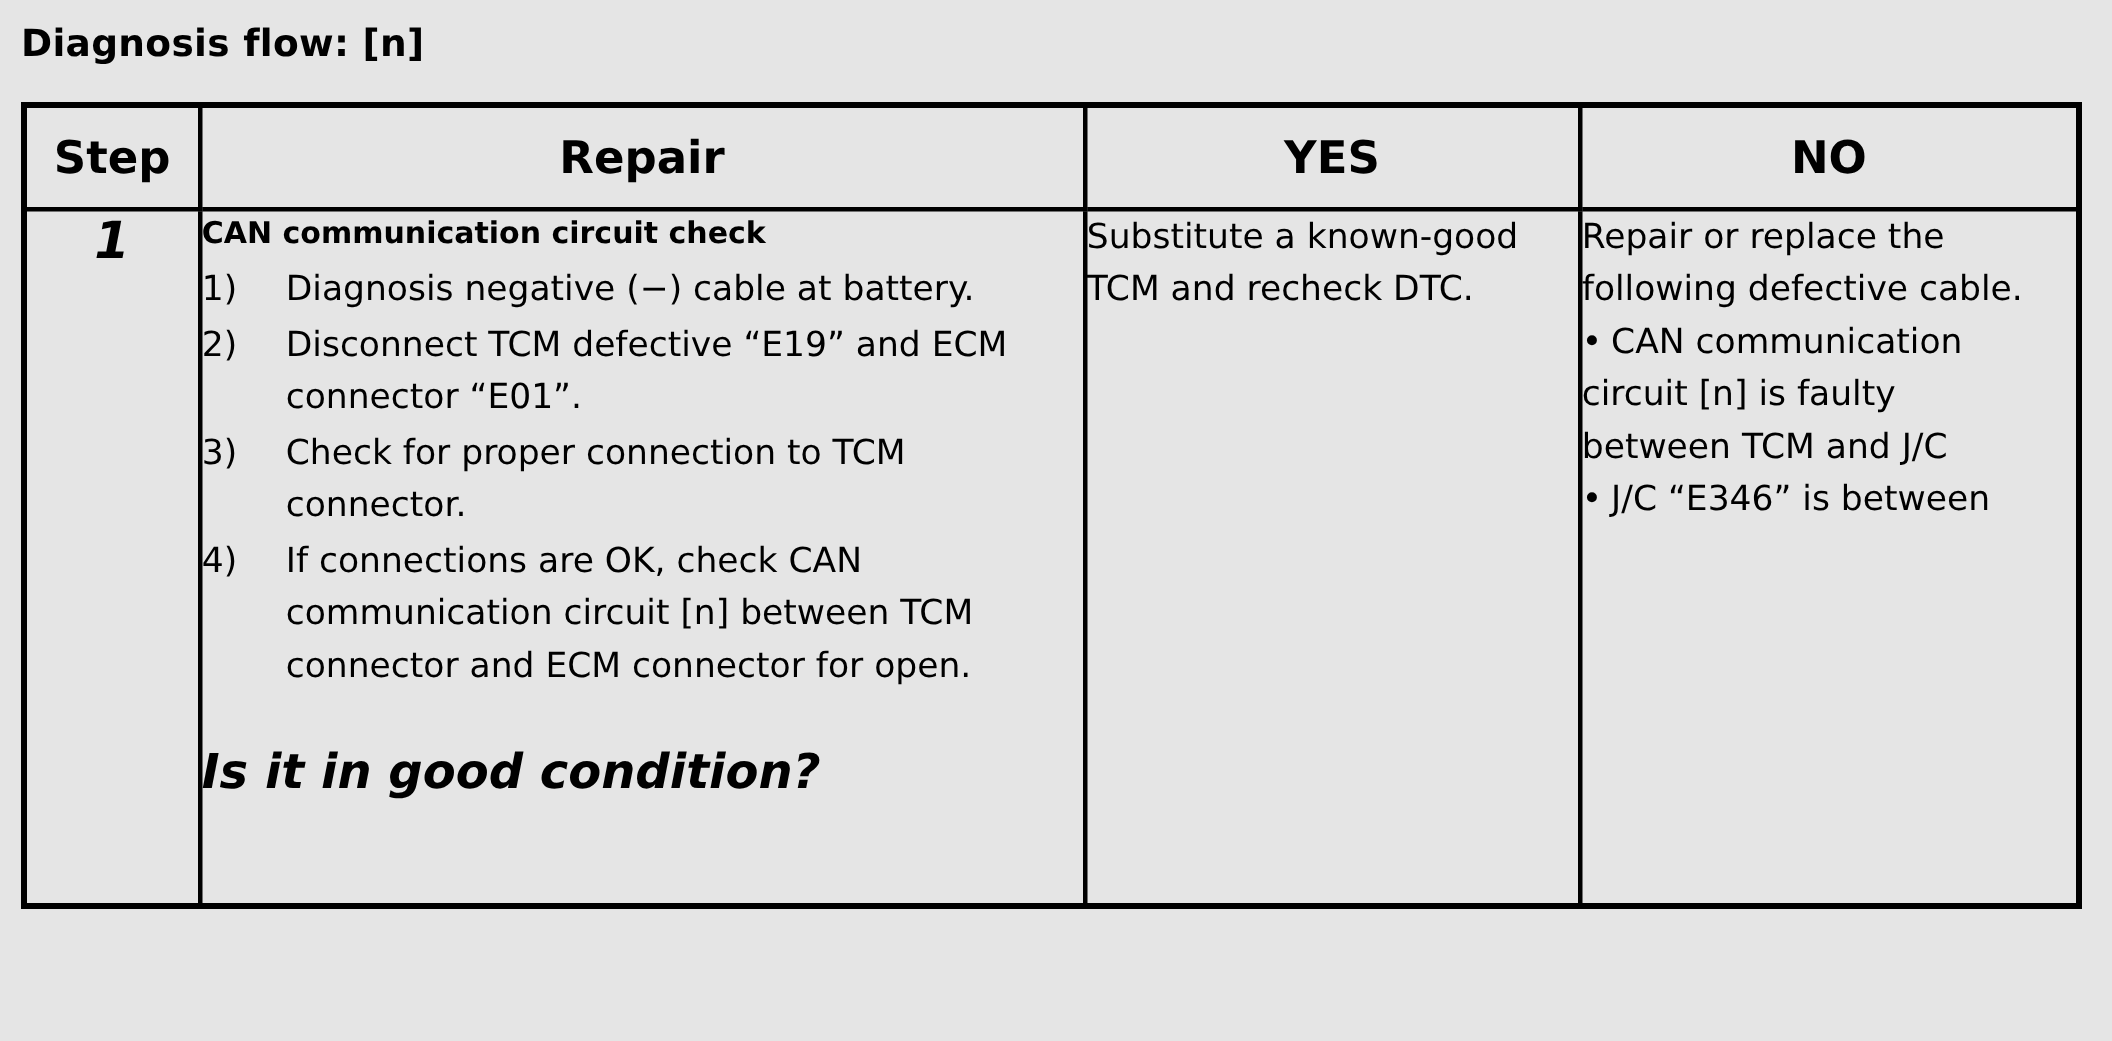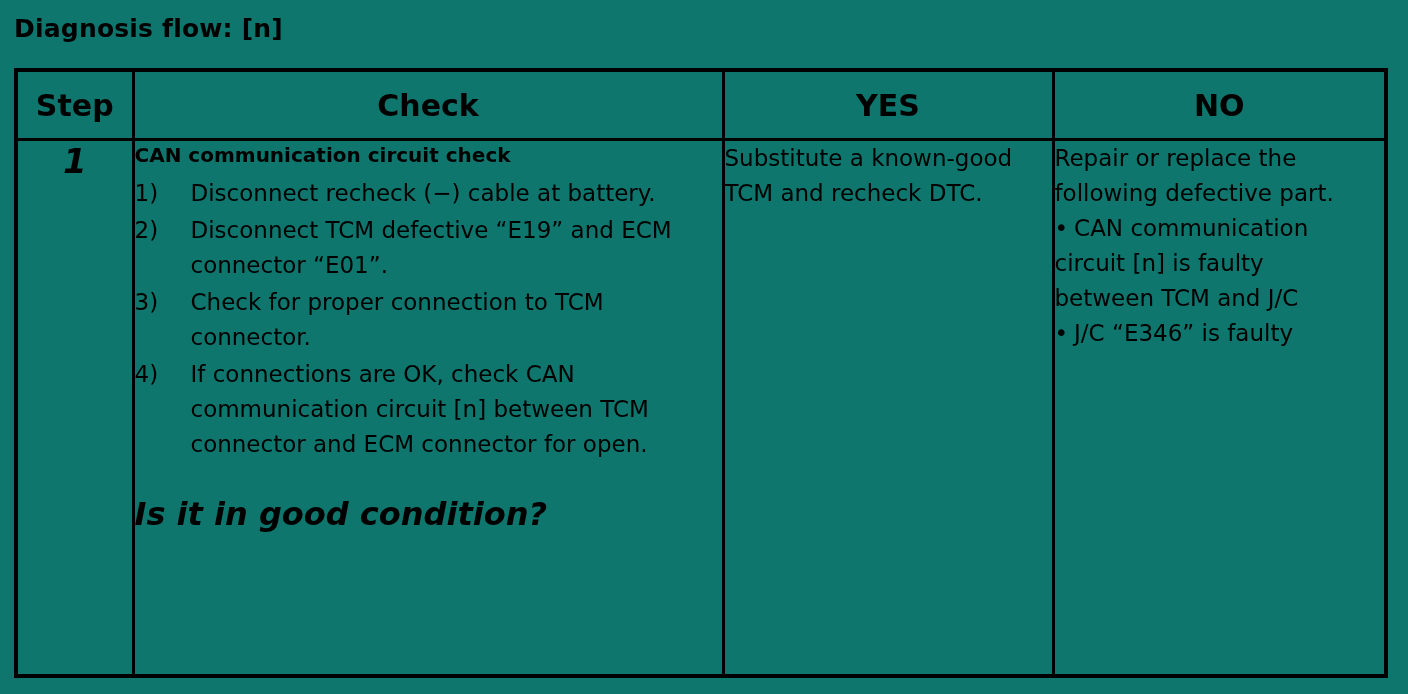--- a/index.html
+++ b/index.html
@@ -12,42 +12,42 @@
     height: 694px;
     font-family: "DejaVu Sans", sans-serif;
     color: #000000;
     overflow: hidden;
   }
 
   .page {
     position: relative;
     width: 1408px;
     height: 694px;
-    background: #0f766e;
+    background: #e5e5e5;
   }
 
   
   .doc-title {
     position: absolute;
     left: 14px;
     top: 14px;
     font-size: 25px;
     font-weight: bold;
     letter-spacing: 0.2px;
     line-height: 1.2;
     white-space: pre;
   }
 
   
   .flow-table {
     position: absolute;
     left: 14px;
     top: 68px;
     width: 1370px;
-    height: 610px;
+    height: 538px;
     border-collapse: collapse;
     table-layout: fixed;
     border: 4px solid #000;
   }
   .flow-table col.c-step   { width: 117px; }
   .flow-table col.c-action { width: 590px; }
   .flow-table col.c-yes    { width: 330px; }
   .flow-table col.c-no     { width: 333px; }
 
   .flow-table th,
@@ -157,37 +157,37 @@
   <table class="flow-table">
     <colgroup>
       <col class="c-step">
       <col class="c-action">
       <col class="c-yes">
       <col class="c-no">
     </colgroup>
     <thead>
       <tr>
         <th>Step</th>
-        <th>Check</th>
+        <th>Repair</th>
         <th>YES</th>
         <th>NO</th>
       </tr>
     </thead>
     <tbody>
       <tr>
 
         <td class="cell-step">1</td>
 
         <td class="cell-action">
           <div class="action-title">CAN communication circuit check</div>
 
           <ol class="action-steps">
             <li>
               <span class="num">1)</span>
-              <span>Disconnect recheck (−) cable at battery.</span>
+              <span>Diagnosis negative (−) cable at battery.</span>
             </li>
             <li>
               <span class="num">2)</span>
               <span>Disconnect TCM defective “E19” and ECM connector “E01”.</span>
             </li>
             <li>
               <span class="num">3)</span>
               <span>Check for proper connection to TCM connector.</span>
             </li>
             <li>
@@ -197,27 +197,27 @@
           </ol>
 
           <div class="action-question">Is it in good condition?</div>
         </td>
 
         <td class="cell-yes">
           <p class="yes-text">Substitute a known-good TCM and recheck DTC.</p>
         </td>
 
         <td class="cell-no">
-          <p class="no-lead">Repair or replace the following defective part.</p>
+          <p class="no-lead">Repair or replace the following defective cable.</p>
           <ul class="no-bullets">
             <li>
               <span class="bullet">•</span><span>CAN communication circuit [n] is faulty between TCM and J/C</span>
             </li>
             <li>
-              <span class="bullet">•</span><span>J/C “E346” is faulty</span>
+              <span class="bullet">•</span><span>J/C “E346” is between</span>
             </li>
           </ul>
         </td>
 
       </tr>
     </tbody>
   </table>
 
 </div>
 

